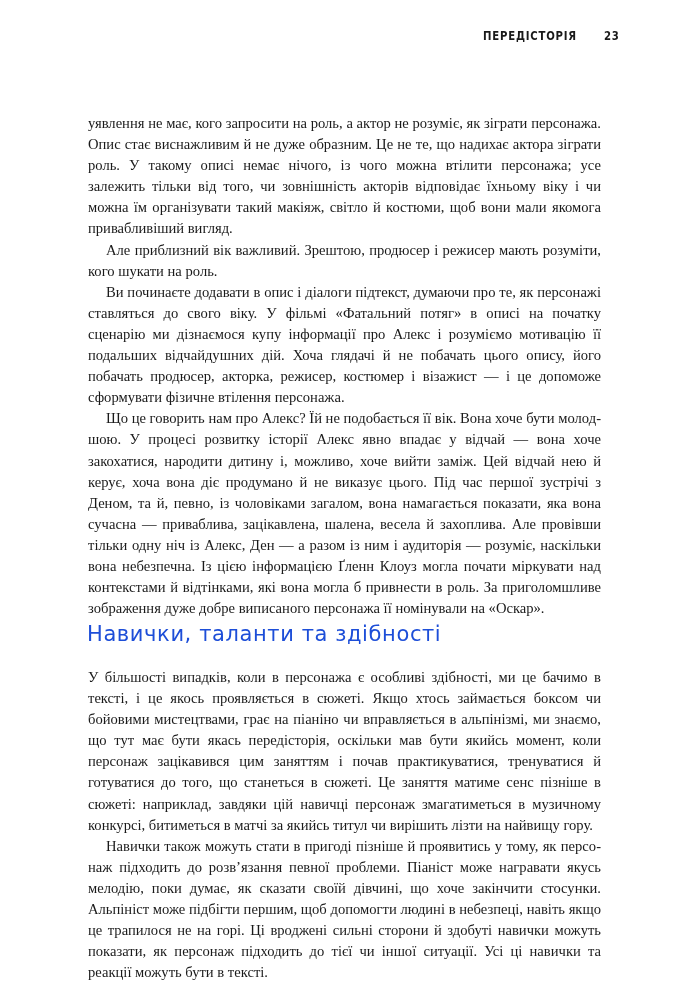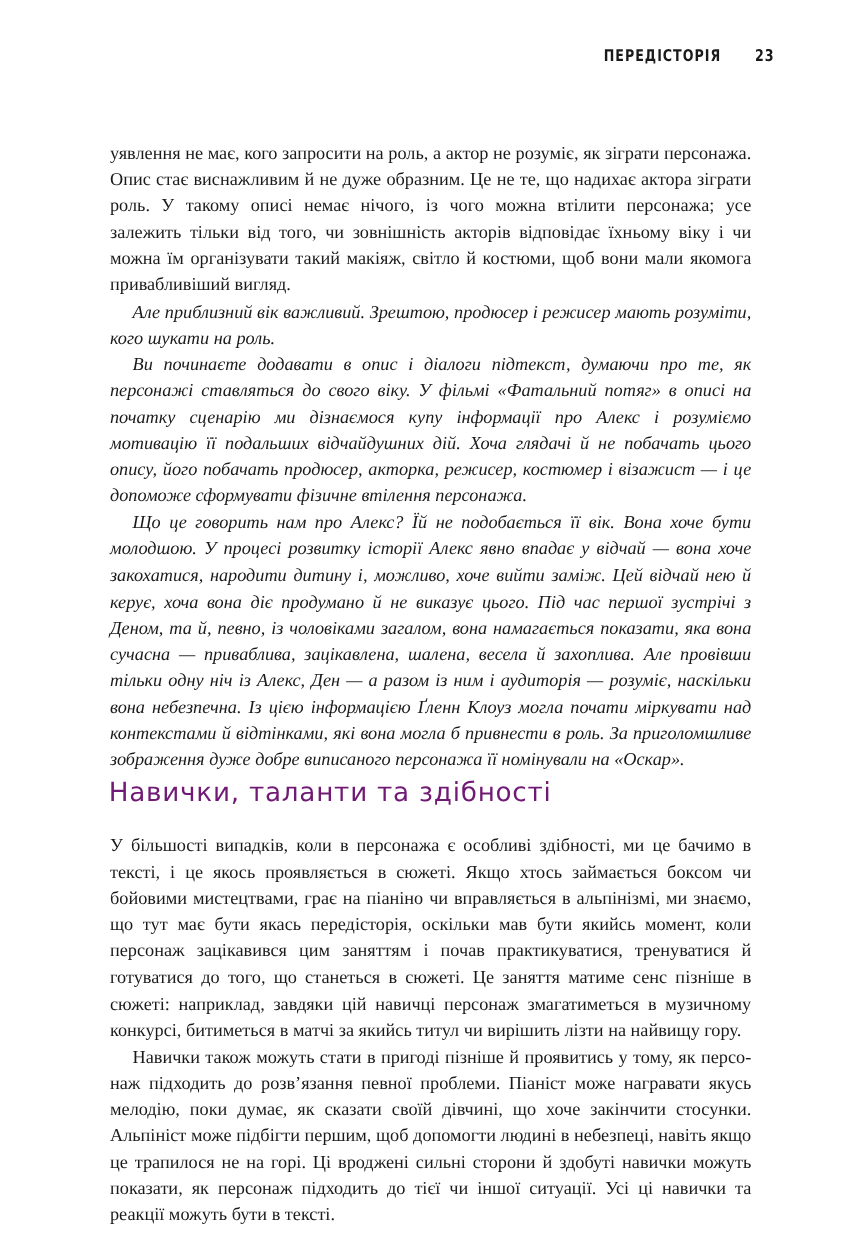--- a/index.html
+++ b/index.html
@@ -1,34 +1,34 @@
 <!DOCTYPE html>
 <html><head>
   <meta charset="utf-8">
   <style>
     html, body { margin: 0; padding: 0; background: #ffffff; }
     body { width: 688px; height: 1000px; position: relative; overflow: hidden; color: #1a1a1a; }
     .running-head {
-      position: absolute; top: 38px; left: 0; width: 688px; height: 20px;
+      position: absolute; top: 28px; left: 0; width: 688px; height: 20px;
       font-family: "DejaVu Sans", sans-serif; font-weight: bold; font-size: 13px;
       letter-spacing: 1px; transform-origin: left top;
     }
     .rh-title { position: absolute; left: 483px; top: 0; transform: scaleX(0.78); transform-origin: left top; }
     .rh-page { position: absolute; left: 604px; top: 0; transform: scaleX(0.78); transform-origin: left top; }
     .content {
       position: absolute; left: 88px; top: 101px; width: 513px;
       font-family: "Liberation Serif", serif; font-size: 14.6px; line-height: 21.1px;
       text-align: justify; hyphens: manual; margin-top: 12px;
     }
     .content p { margin: 0; }
-    .content p.indent { text-indent: 18px; font-style: italic; }
+    .content p.indent { text-indent: 18px; }
     .heading {
       position: absolute; left: 87px; top: 622px;
       font-family: "DejaVu Sans", sans-serif; font-size: 21px; letter-spacing: 0.6px;
-      color: #701a75;
+      color: #1d4ed8;
     }
     .content2 {
       position: absolute; left: 88px; top: 667px; width: 513px;
       font-family: Liberation Serif, serif; font-size: 14.6px; line-height: 21.1px;
       text-align: justify;
     }
     .content2 p { margin: 0; }
     .content2 p.indent { text-indent: 18px; }
   </style>
 </head>

